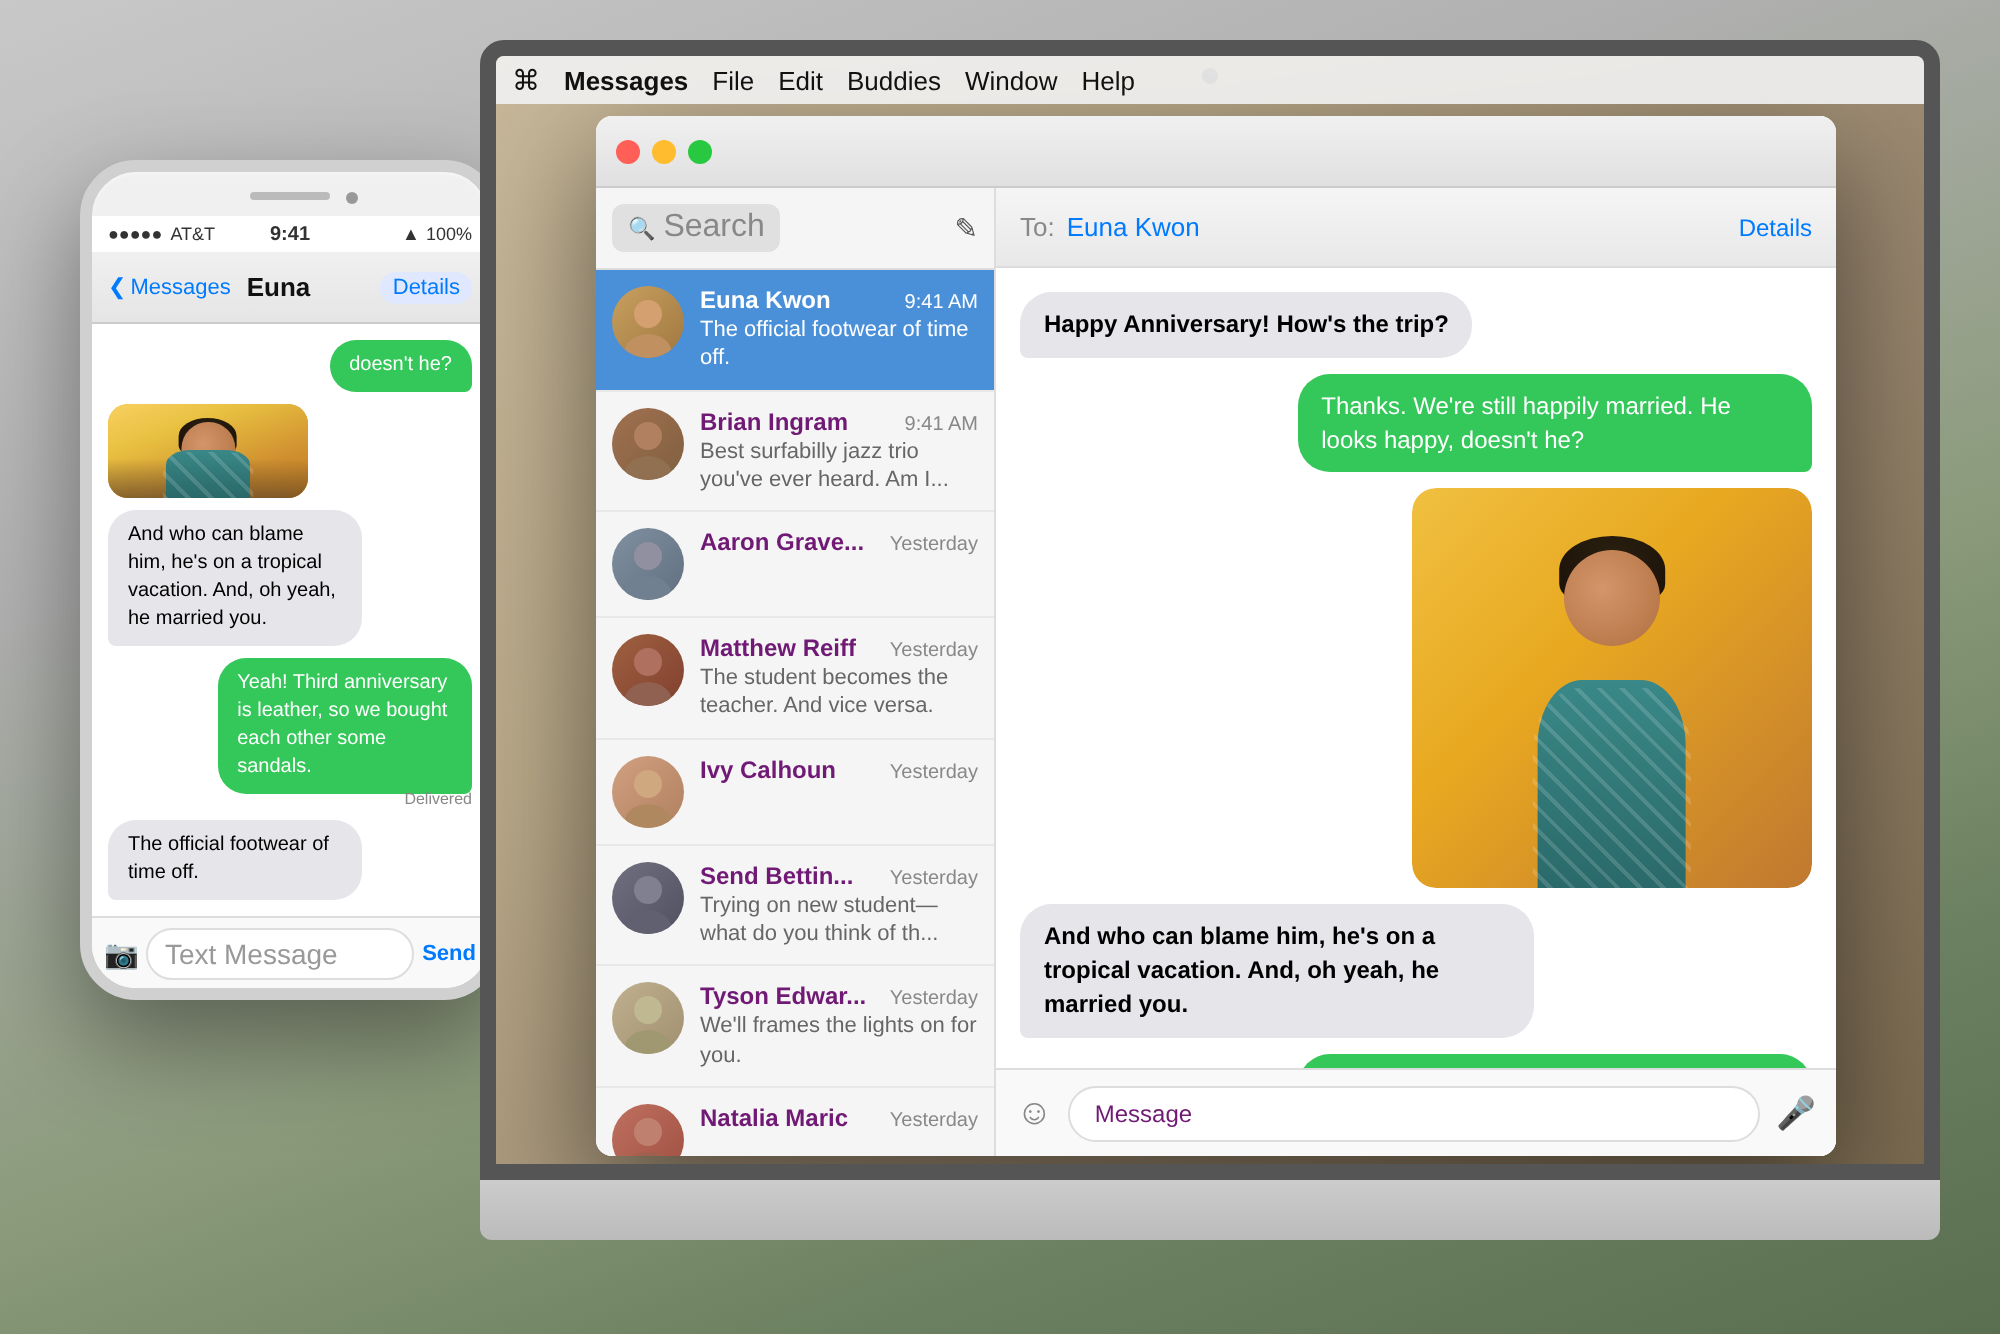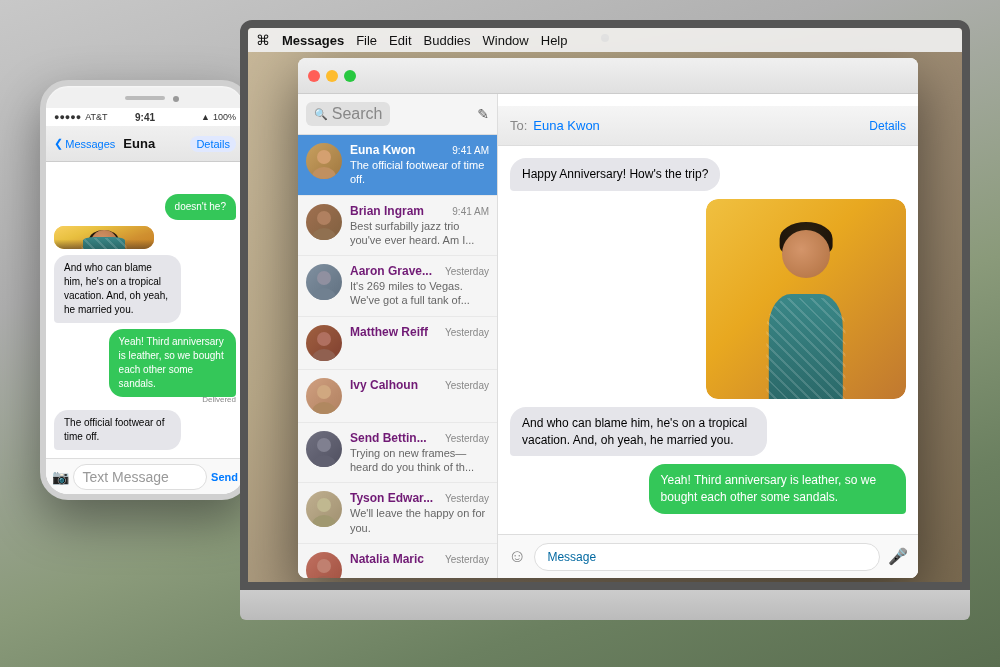--- a/index.html
+++ b/index.html
@@ -163,21 +163,20 @@
     .contact-name { font-size: 12px; font-weight: 600; color: #701a75; white-space: nowrap; overflow: hidden; text-overflow: ellipsis; }
     .contact-time { font-size: 10px; color: #888; flex-shrink: 0; margin-left: 4px; }
     .contact-preview { font-size: 11px; color: #666; line-height: 1.3; margin-top: 1px; display: -webkit-box; -webkit-line-clamp: 2; -webkit-box-orient: vertical; overflow: hidden; }
 
     
     .chat-panel {
       flex: 1;
       display: flex;
       flex-direction: column;
       background: #fff;
-      margin-top: 12px;
     }
     .chat-header {
       height: 40px;
       background: linear-gradient(180deg, #f5f5f5 0%, #e8e8e8 100%);
       border-bottom: 1px solid #ddd;
       display: flex;
       align-items: center;
       padding: 0 12px;
       font-size: 13px;
       flex-shrink: 0;
@@ -204,21 +203,21 @@
     .msg-row.received { align-items: flex-start; }
 
     .bubble {
       max-width: 65%;
       padding: 8px 12px;
       border-radius: 16px;
       font-size: 12px;
       line-height: 1.4;
     }
     .bubble.sent { background: #34c759; color: #fff; border-bottom-right-radius: 4px; }
-    .bubble.received { background: #e5e5ea; color: #000; border-bottom-left-radius: 4px; }
+    .bubble.received { background: #e5e5ea; color: #000; border-bottom-left-radius: 4px; font-weight: bold; }
 
     .photo-bubble {
       max-width: 200px;
       border-radius: 12px;
       overflow: hidden;
     }
     .photo-placeholder {
       width: 200px; height: 200px;
       background: linear-gradient(135deg, #f0c040 0%, #e8a820 40%, #c07830 100%);
       border-radius: 12px;
@@ -236,21 +235,21 @@
       gap: 8px;
       background: #f9f9f9;
     }
     .chat-input-field {
       flex: 1;
       background: #fff;
       border: 1px solid #ddd;
       border-radius: 18px;
       padding: 6px 12px;
       font-size: 12px;
-      color: #0369a1;
+      color: #701a75;
     }
     .chat-emoji-btn { font-size: 18px; color: #888; cursor: pointer; }
     .chat-mic-btn { font-size: 16px; color: #888; cursor: pointer; }
 
     
     .iphone {
       position: absolute;
       top: 80px;
       left: 40px;
       width: 210px;
@@ -314,21 +313,20 @@
     .iphone-contact-name { font-size: 13px; font-weight: 600; color: #111; margin-left: 8px; }
     .iphone-details-btn { margin-left: auto; font-size: 11px; color: #007aff; background: #e0e8ff; border-radius: 8px; padding: 2px 6px; cursor: pointer; }
 
     .iphone-messages {
       flex: 1;
       padding: 8px;
       overflow-y: auto;
       display: flex;
       flex-direction: column;
       gap: 6px;
-      margin-top: 24px;
     }
 
     .iphone-bubble {
       max-width: 70%;
       padding: 6px 10px;
       border-radius: 14px;
       font-size: 10px;
       line-height: 1.4;
     }
     .iphone-bubble.sent { background: #34c759; color: #fff; align-self: flex-end; border-bottom-right-radius: 4px; }
@@ -594,36 +592,36 @@
                 <svg width="36" height="36" viewBox="0 0 36 36">
                   <circle cx="18" cy="14" r="7" fill="#9090a0"></circle>
                   <ellipse cx="18" cy="34" rx="12" ry="10" fill="#708090"></ellipse>
                 </svg>
               </div>
               <div class="contact-info">
                 <div class="contact-header">
                   <span class="contact-name">Aaron Grave...</span>
                   <span class="contact-time">Yesterday</span>
                 </div>
-                <div class="contact-preview">It's 269 miles to Vegas. We've got a full tank of...</div>
               </div>
             </div>
 
             <div class="contact-item">
               <div class="contact-avatar av-matthew">
                 <svg width="36" height="36" viewBox="0 0 36 36">
                   <circle cx="18" cy="14" r="7" fill="#b07060"></circle>
                   <ellipse cx="18" cy="34" rx="12" ry="10" fill="#906050"></ellipse>
                 </svg>
               </div>
               <div class="contact-info">
                 <div class="contact-header">
                   <span class="contact-name">Matthew Reiff</span>
                   <span class="contact-time">Yesterday</span>
                 </div>
+                <div class="contact-preview">The student becomes the teacher. And vice versa.</div>
               </div>
             </div>
 
             <div class="contact-item">
               <div class="contact-avatar av-ivy">
                 <svg width="36" height="36" viewBox="0 0 36 36">
                   <circle cx="18" cy="14" r="7" fill="#d0a880"></circle>
                   <ellipse cx="18" cy="34" rx="12" ry="10" fill="#b08860"></ellipse>
                 </svg>
               </div>
@@ -640,37 +638,37 @@
                 <svg width="36" height="36" viewBox="0 0 36 36">
                   <circle cx="18" cy="14" r="7" fill="#808090"></circle>
                   <ellipse cx="18" cy="34" rx="12" ry="10" fill="#606070"></ellipse>
                 </svg>
               </div>
               <div class="contact-info">
                 <div class="contact-header">
                   <span class="contact-name">Send Bettin...</span>
                   <span class="contact-time">Yesterday</span>
                 </div>
-                <div class="contact-preview">Trying on new frames— heard do you think of th...</div>
+                <div class="contact-preview">Trying on new student— what do you think of th...</div>
               </div>
             </div>
 
             <div class="contact-item">
               <div class="contact-avatar av-tyson">
                 <svg width="36" height="36" viewBox="0 0 36 36">
                   <circle cx="18" cy="14" r="7" fill="#c0b890"></circle>
                   <ellipse cx="18" cy="34" rx="12" ry="10" fill="#a09870"></ellipse>
                 </svg>
               </div>
               <div class="contact-info">
                 <div class="contact-header">
                   <span class="contact-name">Tyson Edwar...</span>
                   <span class="contact-time">Yesterday</span>
                 </div>
-                <div class="contact-preview">We'll leave the happy on for you.</div>
+                <div class="contact-preview">We'll frames the lights on for you.</div>
               </div>
             </div>
 
             <div class="contact-item">
               <div class="contact-avatar av-natalia">
                 <svg width="36" height="36" viewBox="0 0 36 36">
                   <circle cx="18" cy="14" r="7" fill="#c08070"></circle>
                   <ellipse cx="18" cy="34" rx="12" ry="10" fill="#a06050"></ellipse>
                 </svg>
               </div>
@@ -691,20 +689,23 @@
             <span class="chat-recipient">Euna Kwon</span>
             <span class="chat-details-btn">Details</span>
           </div>
 
           <div class="chat-messages">
 
             <div class="msg-row received">
               <div class="bubble received">Happy Anniversary! How's the trip?</div>
             </div>
 
+            <div class="msg-row sent">
+              <div class="bubble sent">Thanks. We're still happily married. He looks happy, doesn't he?</div>
+            </div>
 
             <div class="msg-row sent">
               <div class="photo-bubble">
                 <div class="photo-placeholder">
                   <div class="person-figure" style="width:60%;height:90%;position:absolute;left:50%;transform:translateX(-50%);bottom:0;">
                     <div class="person-hair" style="width:44%;padding-top:28%;top:2%;"></div>
                     <div class="person-head" style="width:40%;padding-top:40%;top:6%;"></div>
                     <div class="person-body" style="width:62%;top:42%;background:linear-gradient(180deg,#3a8888,#2a6868);"></div>
                     <div class="person-shirt" style="width:66%;top:44%;"></div>
                   </div>

